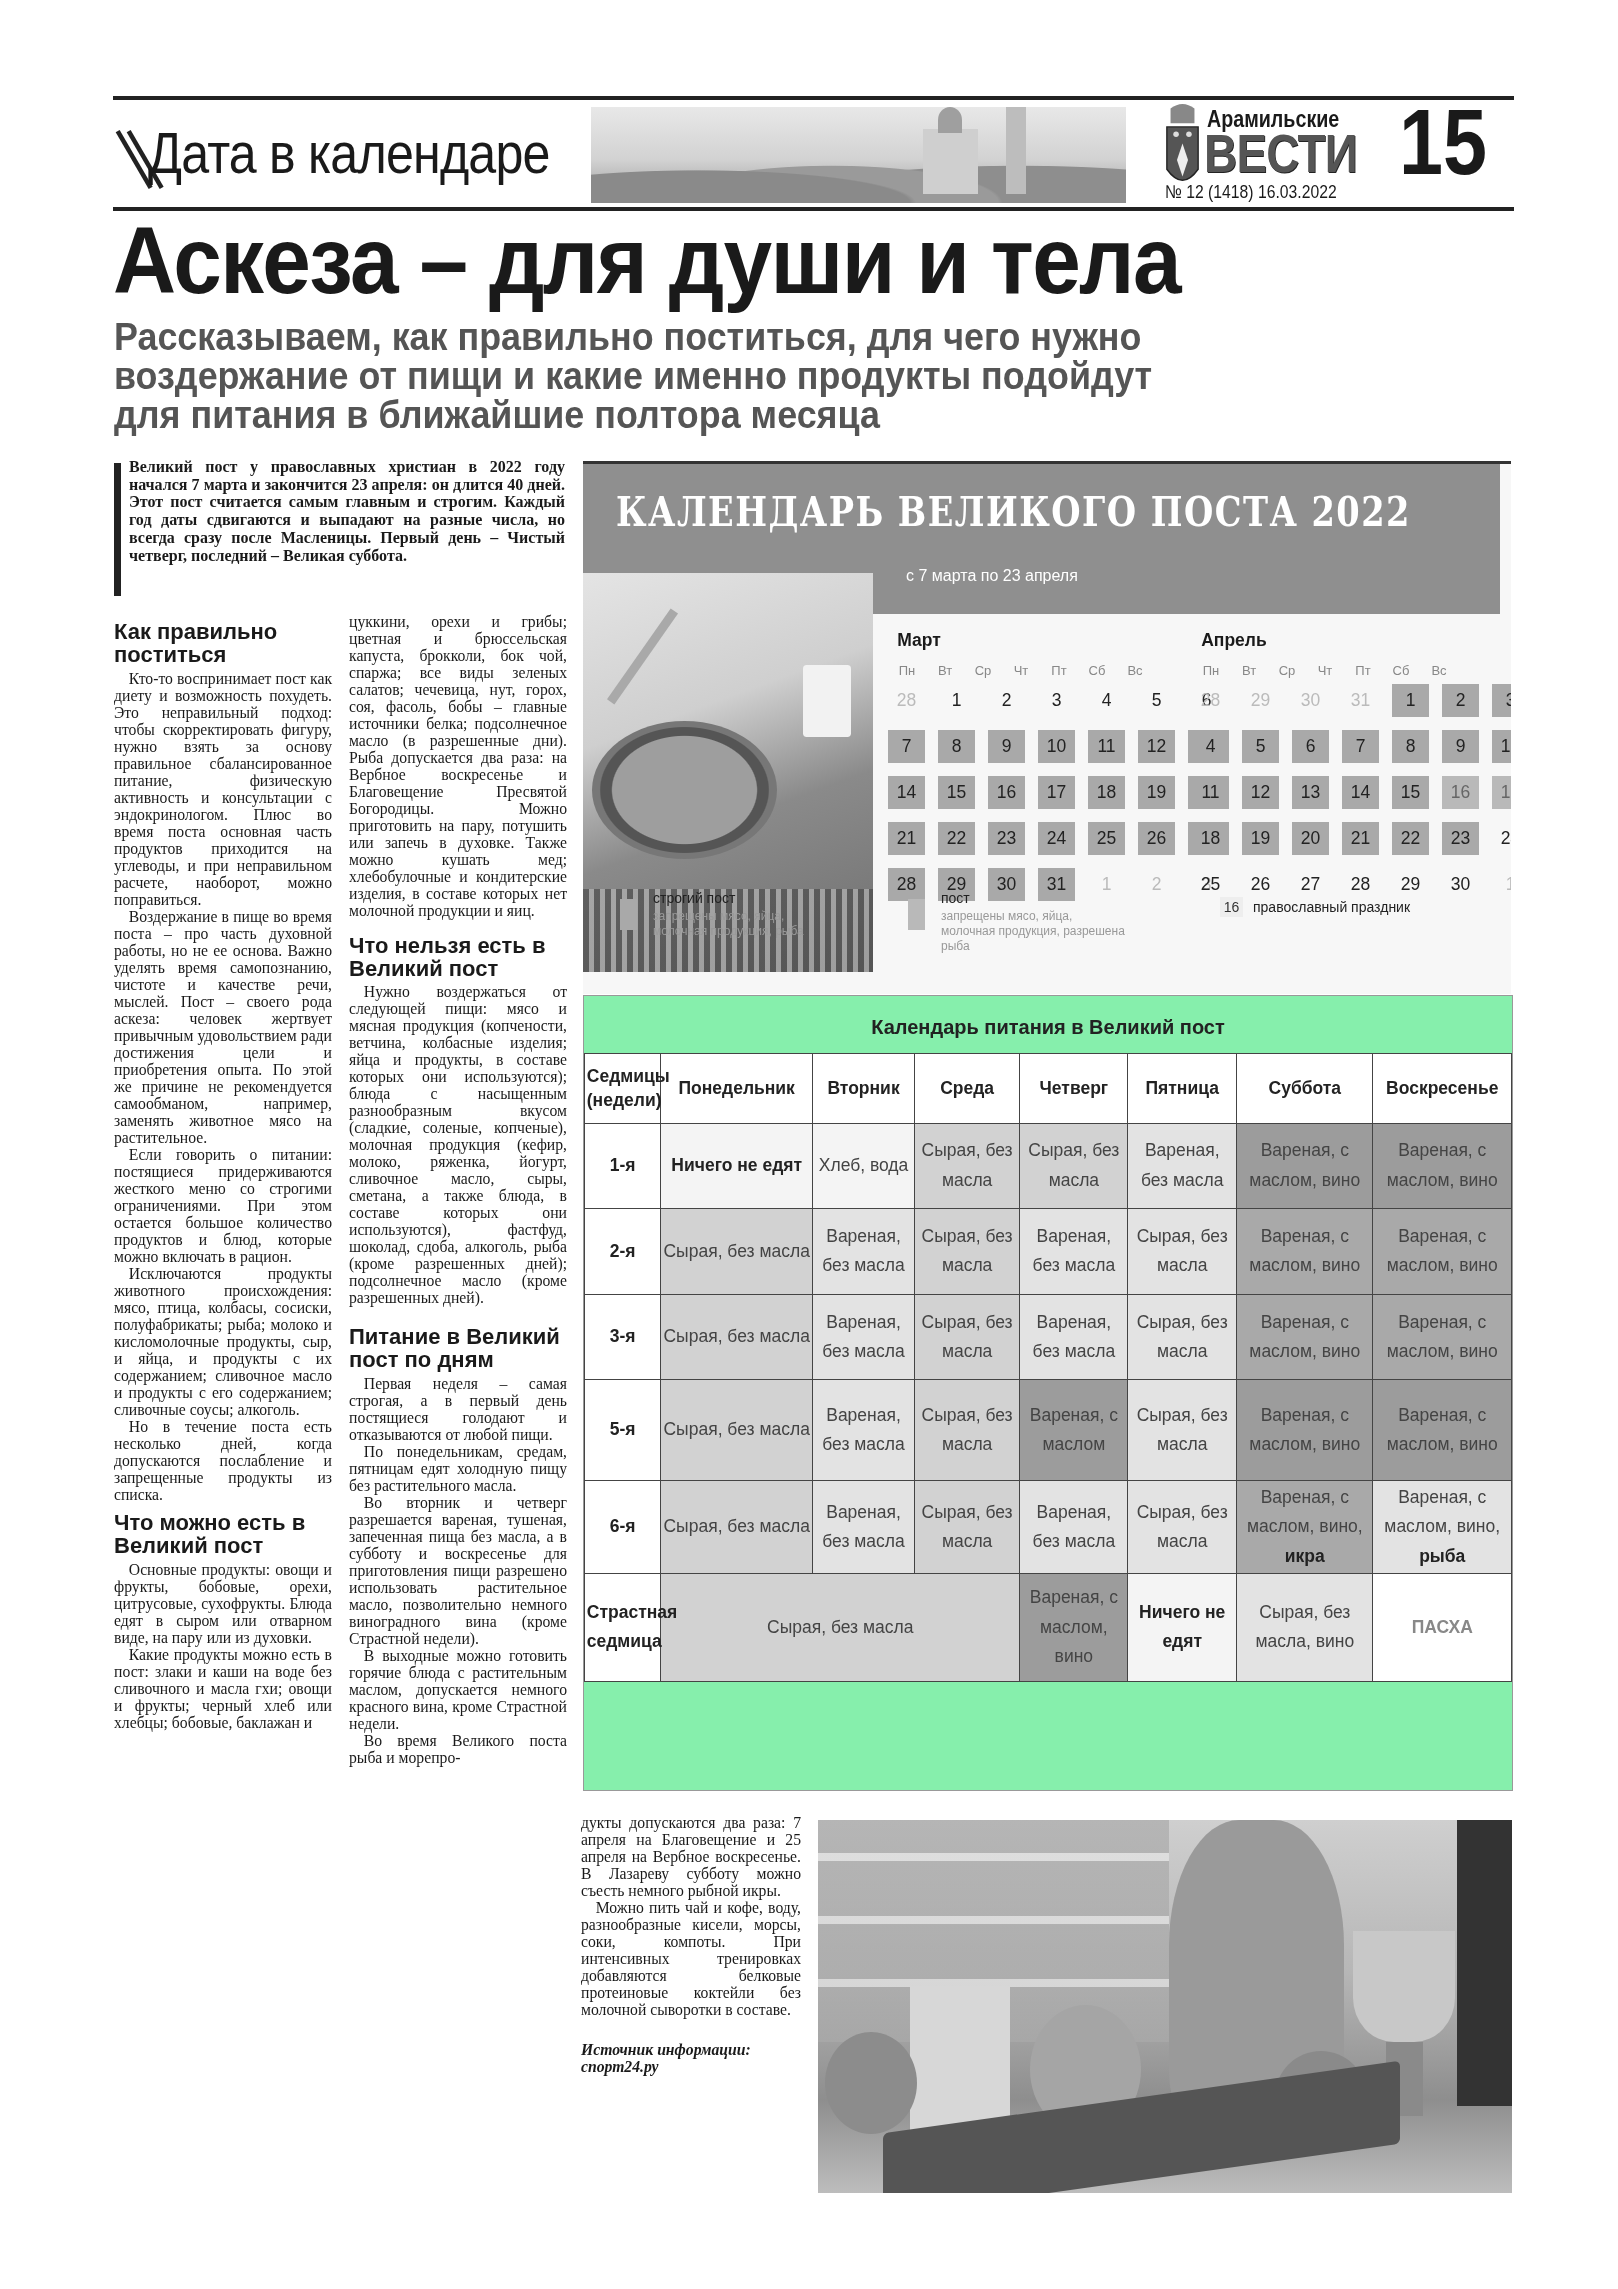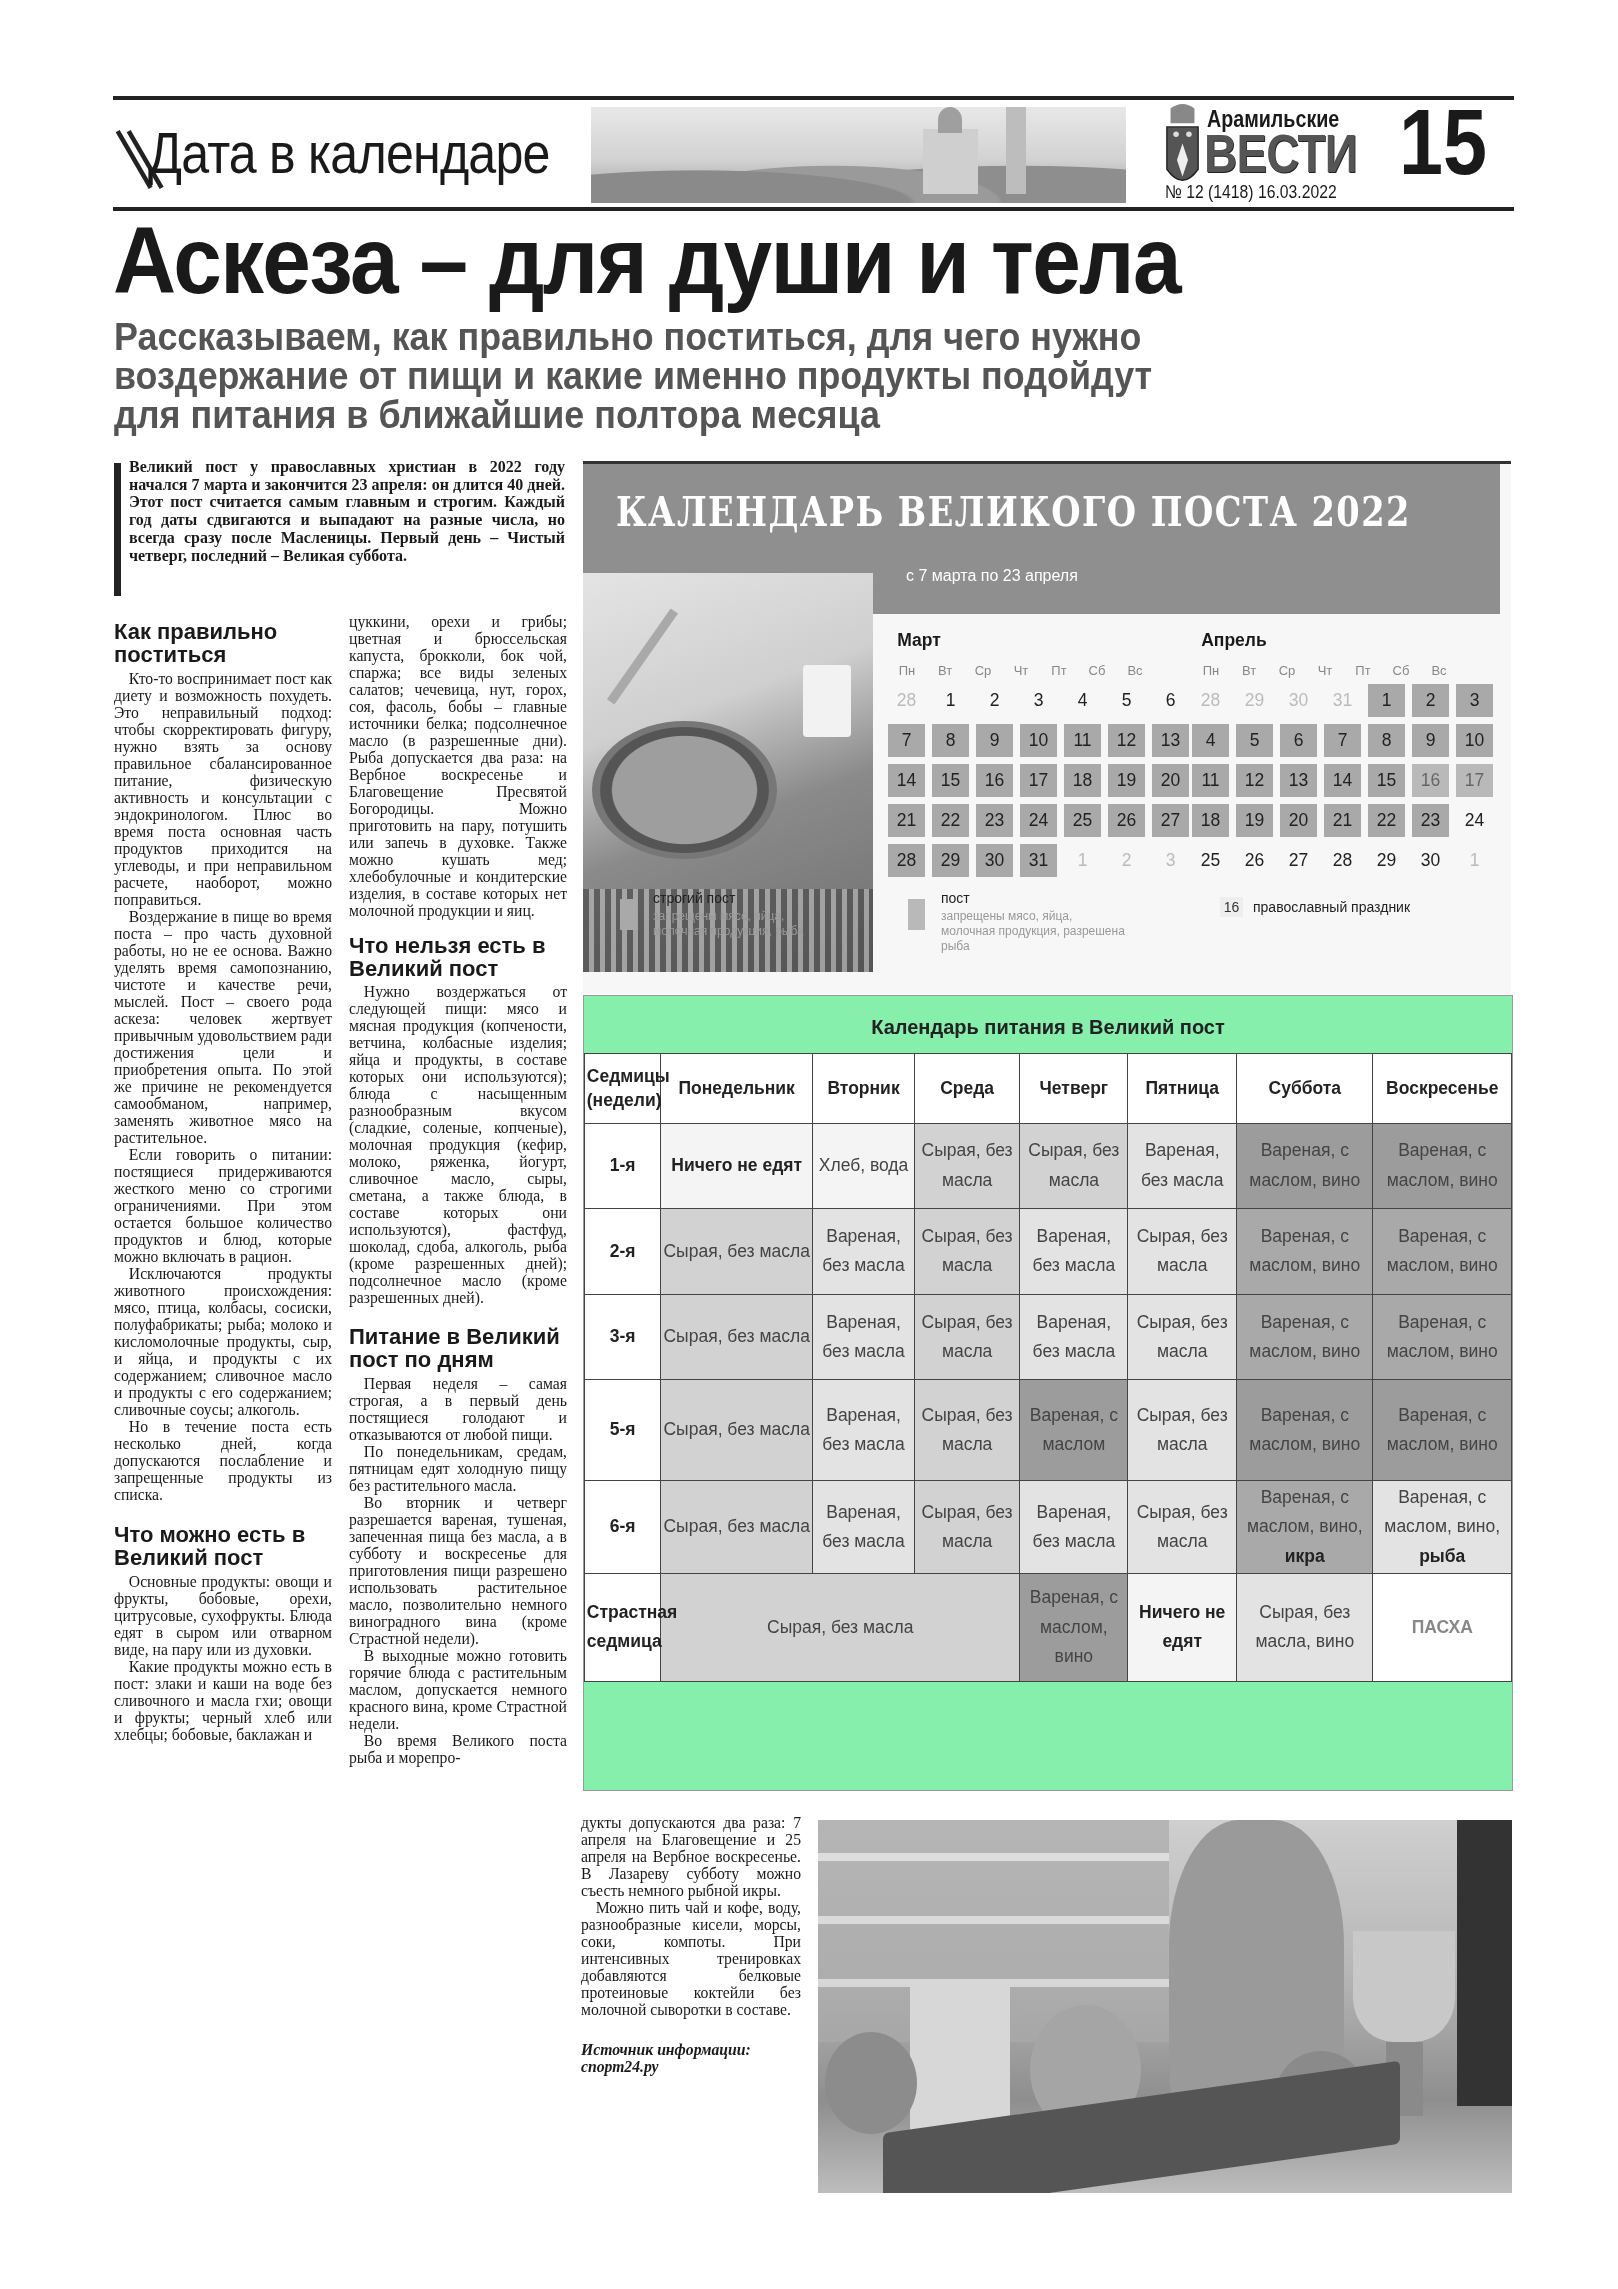--- a/index.html
+++ b/index.html
@@ -47,21 +47,21 @@
   .cal-photo { position:absolute; left: 0; top: 109px; width: 290px; height: 399px; background: linear-gradient(160deg, #e4e4e4 0%, #cfcfcf 35%, #8a8a8a 60%, #6f6f6f 100%); overflow:hidden; }
   .cal-photo .bowl { position:absolute; left: 9.2px; top: 148px; width: 185px; height: 138px; border-radius: 50%; background: radial-gradient(ellipse at center, #9e9e9e 0 55%, #555 56% 64%, #777 65%); }
   .cal-photo .candle { position:absolute; left: 220px; top: 92px; width: 48px; height: 72px; background: #f2f2f2; border-radius: 3.7px; }
   .cal-photo .cloth { position:absolute; left: 0; bottom: 0; width: 100%; height: 83px; background: repeating-linear-gradient(90deg, #444 0 5.5px, #bbb 5.5px 11px); opacity: .6; }
   .cal-photo .spike { position:absolute; left: 55px; top: 28px; width: 9.2px; height: 111px; background: #a9a9a9; transform: rotate(35deg); }
 
   .month { position:absolute; top: 166px; width: 277px; }
   .month-name { font-family: "Liberation Sans", sans-serif; font-weight: bold; font-size: 17.5px; height: 26px; padding-left: 9.2px; }
   .dow { display: grid; grid-template-columns: repeat(7, 38px); font-family: "Liberation Sans", sans-serif; font-size: 13px; color: #888; height: 28px; align-items: center; }
   .dow span { text-align: center; }
-  .days { display: grid; grid-template-columns: repeat(7, 37px); grid-auto-rows: 33px; gap: 7px; }
+  .days { display: grid; grid-template-columns: repeat(7, 37px); grid-auto-rows: 33px; gap: 13px; }
   .day { font-family: "Liberation Sans", sans-serif; font-size: 17.5px; display:flex; align-items:center; justify-content:center; color: #222; }
   .day.other { color: #bbb; }
   .day.strict { background: #a9a9a9; }
   .day.fast { background: #b9b9b9; }
   .day.holiday { color: #666; }
 
   .legend { position:absolute; top: 426px; left: 0; width: 923px; height: 92px; }
   .leg { position:absolute; font-family: "Liberation Sans", sans-serif; }
   .leg .sw { position:absolute; left: 0; top: 9.2px; width: 16.6px; height: 31px; background:#b0b0b0; }
   .leg .t { position:absolute; left: 33px; top: 0; font-size: 14px; color:#222; white-space:nowrap; }
@@ -138,21 +138,21 @@
 <div class="abs lead-bar"></div>
 <div class="abs lead">Великий пост у православных христиан в 2022 году начался 7 марта и закончится 23 апреля: он длится 40 дней. Этот пост считается самым главным и строгим. Каждый год даты сдвигаются и выпадают на разные числа, но всегда сразу после Масленицы. Первый день – Чистый четверг, последний – Великая суббота.</div>
 
 <div class="col col1">
   <h2>Как правильно поститься</h2>
   <p>Кто-то воспринимает пост как диету и возможность похудеть. Это неправильный подход: чтобы скорректировать фигуру, нужно взять за основу правильное сбалансированное питание, физическую активность и консультации с эндокринологом. Плюс во время поста основная часть продуктов приходится на углеводы, и при неправильном расчете, наоборот, можно поправиться.</p>
   <p>Воздержание в пище во время поста – про часть духовной работы, но не ее основа. Важно уделять время самопознанию, чистоте и качестве речи, мыслей. Пост – своего рода аскеза: человек жертвует привычным удовольствием ради достижения цели и приобретения опыта. По этой же причине не рекомендуется самообманом, например, заменять животное мясо на растительное.</p>
   <p>Если говорить о питании: постящиеся придерживаются жесткого меню со строгими ограничениями. При этом остается большое количество продуктов и блюд, которые можно включать в рацион.</p>
   <p>Исключаются продукты животного происхождения: мясо, птица, колбасы, сосиски, полуфабрикаты; рыба; молоко и кисломолочные продукты, сыр, и яйца, и продукты с их содержанием; сливочное масло и продукты с его содержанием; сливочные соусы; алкоголь.</p>
   <p>Но в течение поста есть несколько дней, когда допускаются послабление и запрещенные продукты из списка.</p>
-  <h2 style="margin-top:20px;">Что можно есть в Великий пост</h2>
+  <h2 style="margin-top:8px;">Что можно есть в Великий пост</h2>
   <p>Основные продукты: овощи и фрукты, бобовые, орехи, цитрусовые, сухофрукты. Блюда едят в сыром или отварном виде, на пару или из духовки.</p>
   <p>Какие продукты можно есть в пост: злаки и каши на воде без сливочного и масла гхи; овощи и фрукты; черный хлеб или хлебцы; бобовые, баклажан и</p>
 </div>
 
 <div class="col col2">
   <p style="text-indent:0">цуккини, орехи и грибы; цветная и брюссельская капуста, брокколи, бок чой, спаржа; все виды зеленых салатов; чечевица, нут, горох, соя, фасоль, бобы – главные источники белка; подсолнечное масло (в разрешенные дни). Рыба допускается два раза: на Вербное воскресенье и Благовещение Пресвятой Богородицы. Можно приготовить на пару, потушить или запечь в духовке. Также можно кушать мед; хлебобулочные и кондитерские изделия, в составе которых нет молочной продукции и яиц.</p>
   <h2 style="margin-top:14.8px;">Что нельзя есть в Великий пост</h2>
   <p>Нужно воздержаться от следующей пищи: мясо и мясная продукция (копчености, ветчина, колбасные изделия; яйца и продукты, в составе которых они используются); блюда с насыщенным разнообразным вкусом (сладкие, соленые, копченые), молочная продукция (кефир, молоко, ряженка, йогурт, сливочное масло, сыры, сметана, а также блюда, в составе которых они используются), фастфуд, шоколад, сдоба, алкоголь, рыба (кроме разрешенных дней); подсолнечное масло (кроме разрешенных дней).</p>
   <h2 style="margin-top:18.5px;">Питание в Великий пост по дням</h2>
   <p>Первая неделя – самая строгая, а в первый день постящиеся голодают и отказываются от любой пищи.</p>

